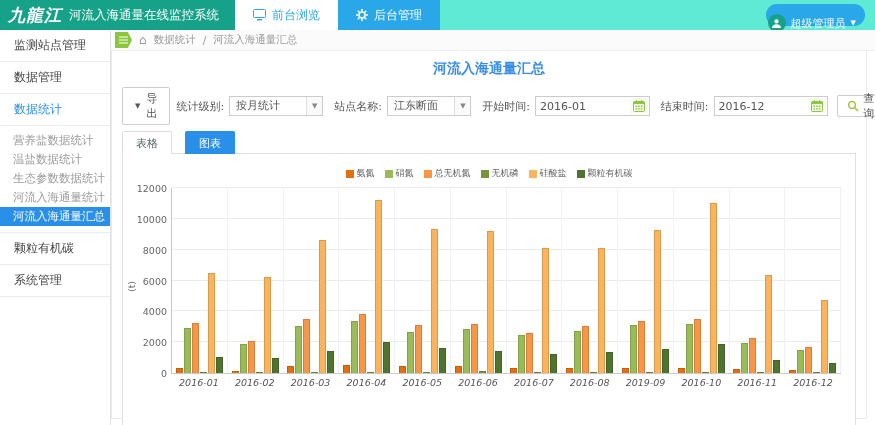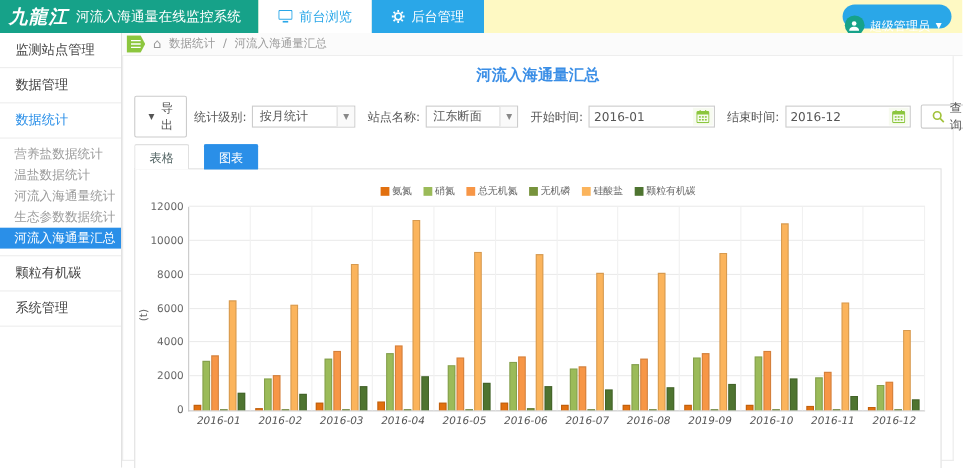--- a/index.html
+++ b/index.html
@@ -1,20 +1,20 @@
 <!DOCTYPE html>
 <html><head>
 <meta charset="utf-8">
 <style>
   * { box-sizing: border-box; margin: 0; padding: 0; }
   html,body { width:875px; height:425px; overflow:hidden;
     font-family:"DejaVu Sans","Liberation Sans",sans-serif; font-size:12px; background:#fff; color:#444; }
 
   
-  .topbar { display:flex; height:30px; align-items:stretch; background:#fef9c3; }
+  .topbar { display:flex; height:30px; align-items:stretch; background:#5eead4; }
   .brand { background:#16a289; color:#fff; display:flex; align-items:center; padding:0 16px 0 8px; min-width:214px; }
   .logo { font-family:"DejaVu Serif","Liberation Serif",serif; font-style:italic; font-weight:bold;
           font-size:17px; margin-right:7px; letter-spacing:1px; white-space:nowrap; }
   .app-title { font-size:12.5px; white-space:nowrap; }
   .nav-item { display:flex; align-items:center; gap:6px; padding:0 18px; font-size:12px; cursor:pointer; }
   .nav-front { color:#2aa7e8; background:#fff;text-align:right; }
   .nav-back  { color:#fff; background:#2aa7e8; }
   .header-right { margin-left:auto; display:flex; align-items:center; padding-right:10px; }
   .user-pill { background:#2aa7e8; color:#fff; border-radius:12px; height:22px;
                display:flex; align-items:center; gap:5px; padding:16px 9px 0 2px; font-size:11px; cursor:pointer; }
@@ -139,22 +139,22 @@
   </div>
 </div>
 
 <div class="sidebar">
     <div class="side-item top">监测站点管理</div>
     <div class="side-item top">数据管理</div>
     <div class="side-item top active-text">数据统计</div>
     <div class="submenu">
       <div class="side-item sub">营养盐数据统计</div>
       <div class="side-item sub">温盐数据统计</div>
+      <div class="side-item sub">生态参数数据统计</div>
       <div class="side-item sub">河流入海通量统计</div>
-      <div class="side-item sub">生态参数数据统计</div>
       <div class="side-item sub selected">河流入海通量汇总</div>
     </div>
     <div class="side-item top">颗粒有机碳</div>
     <div class="side-item top">系统管理</div>
   </div>
 
 <div class="breadcrumb-bar">
   <span class="menu-btn">
     <svg width="9" height="8" viewBox="0 0 9 8">
         <g stroke="#fff" stroke-width="1.2">

